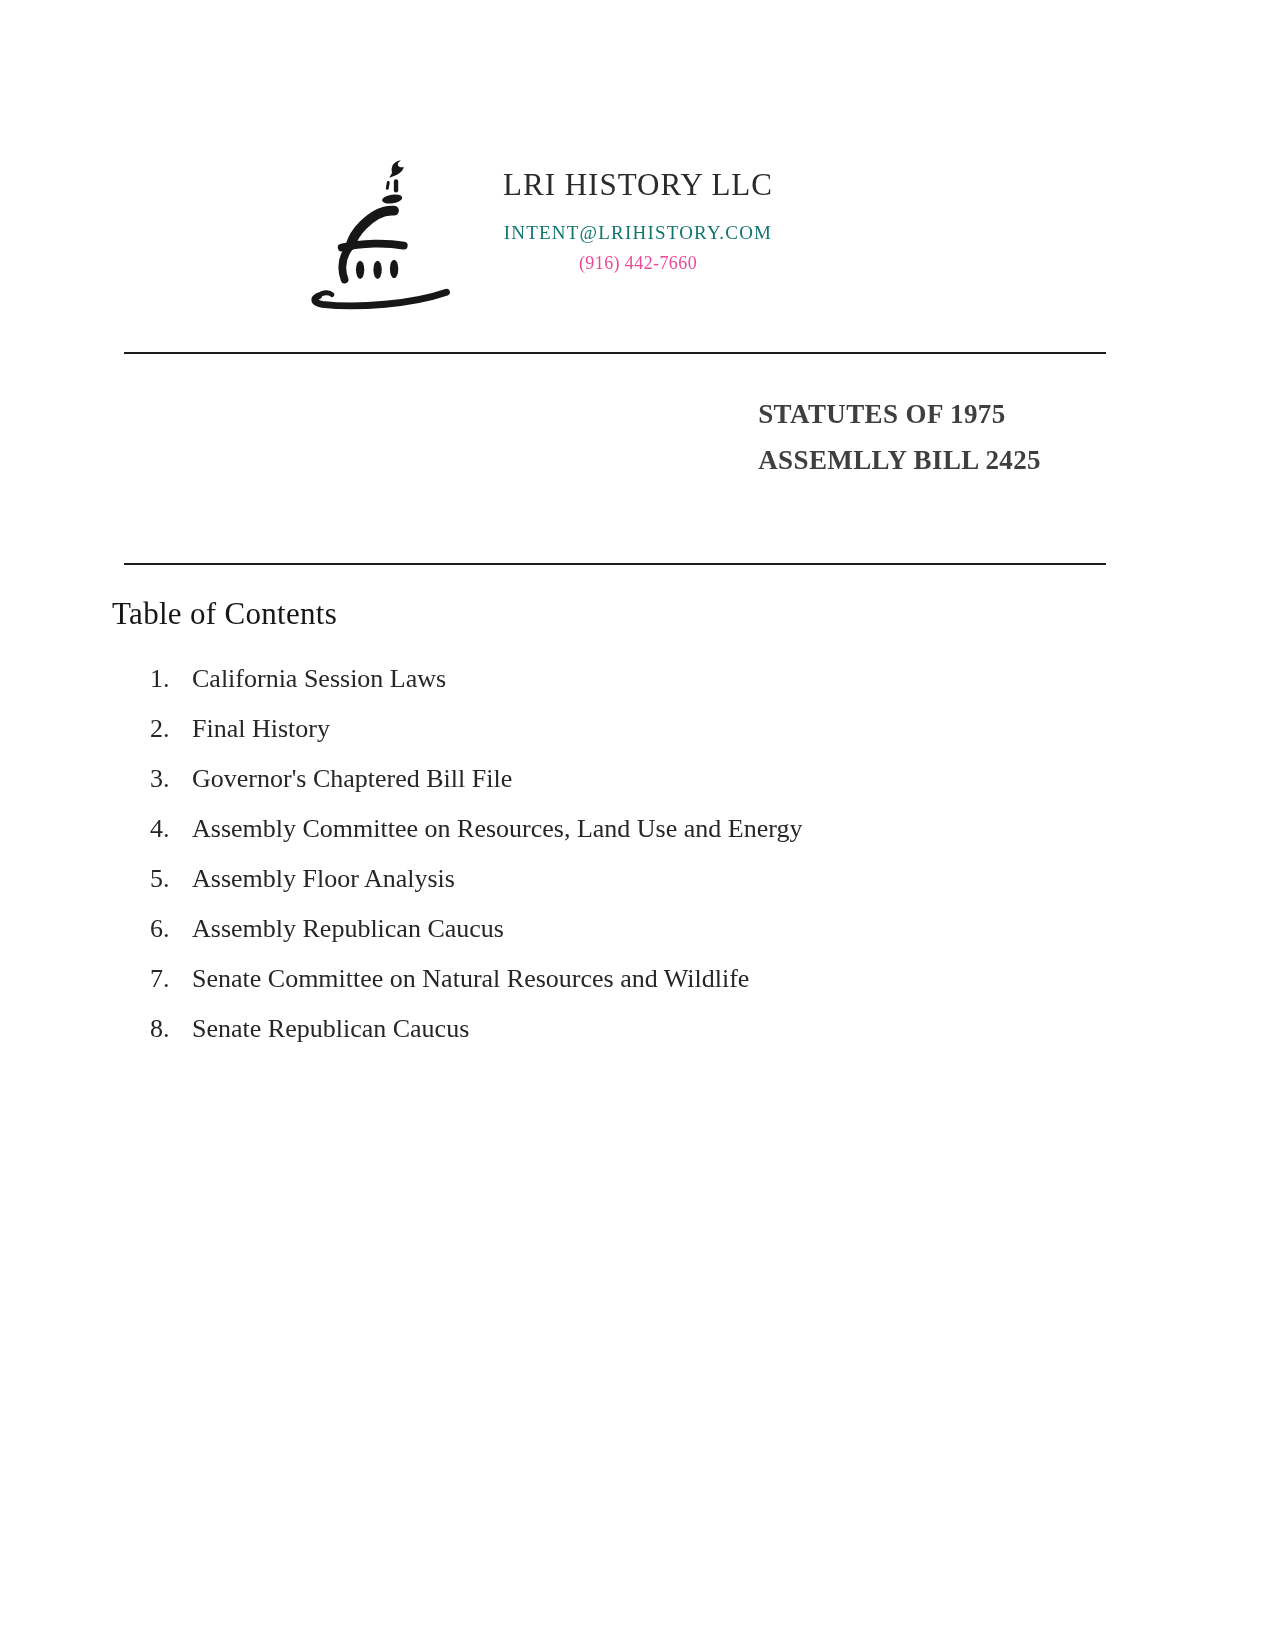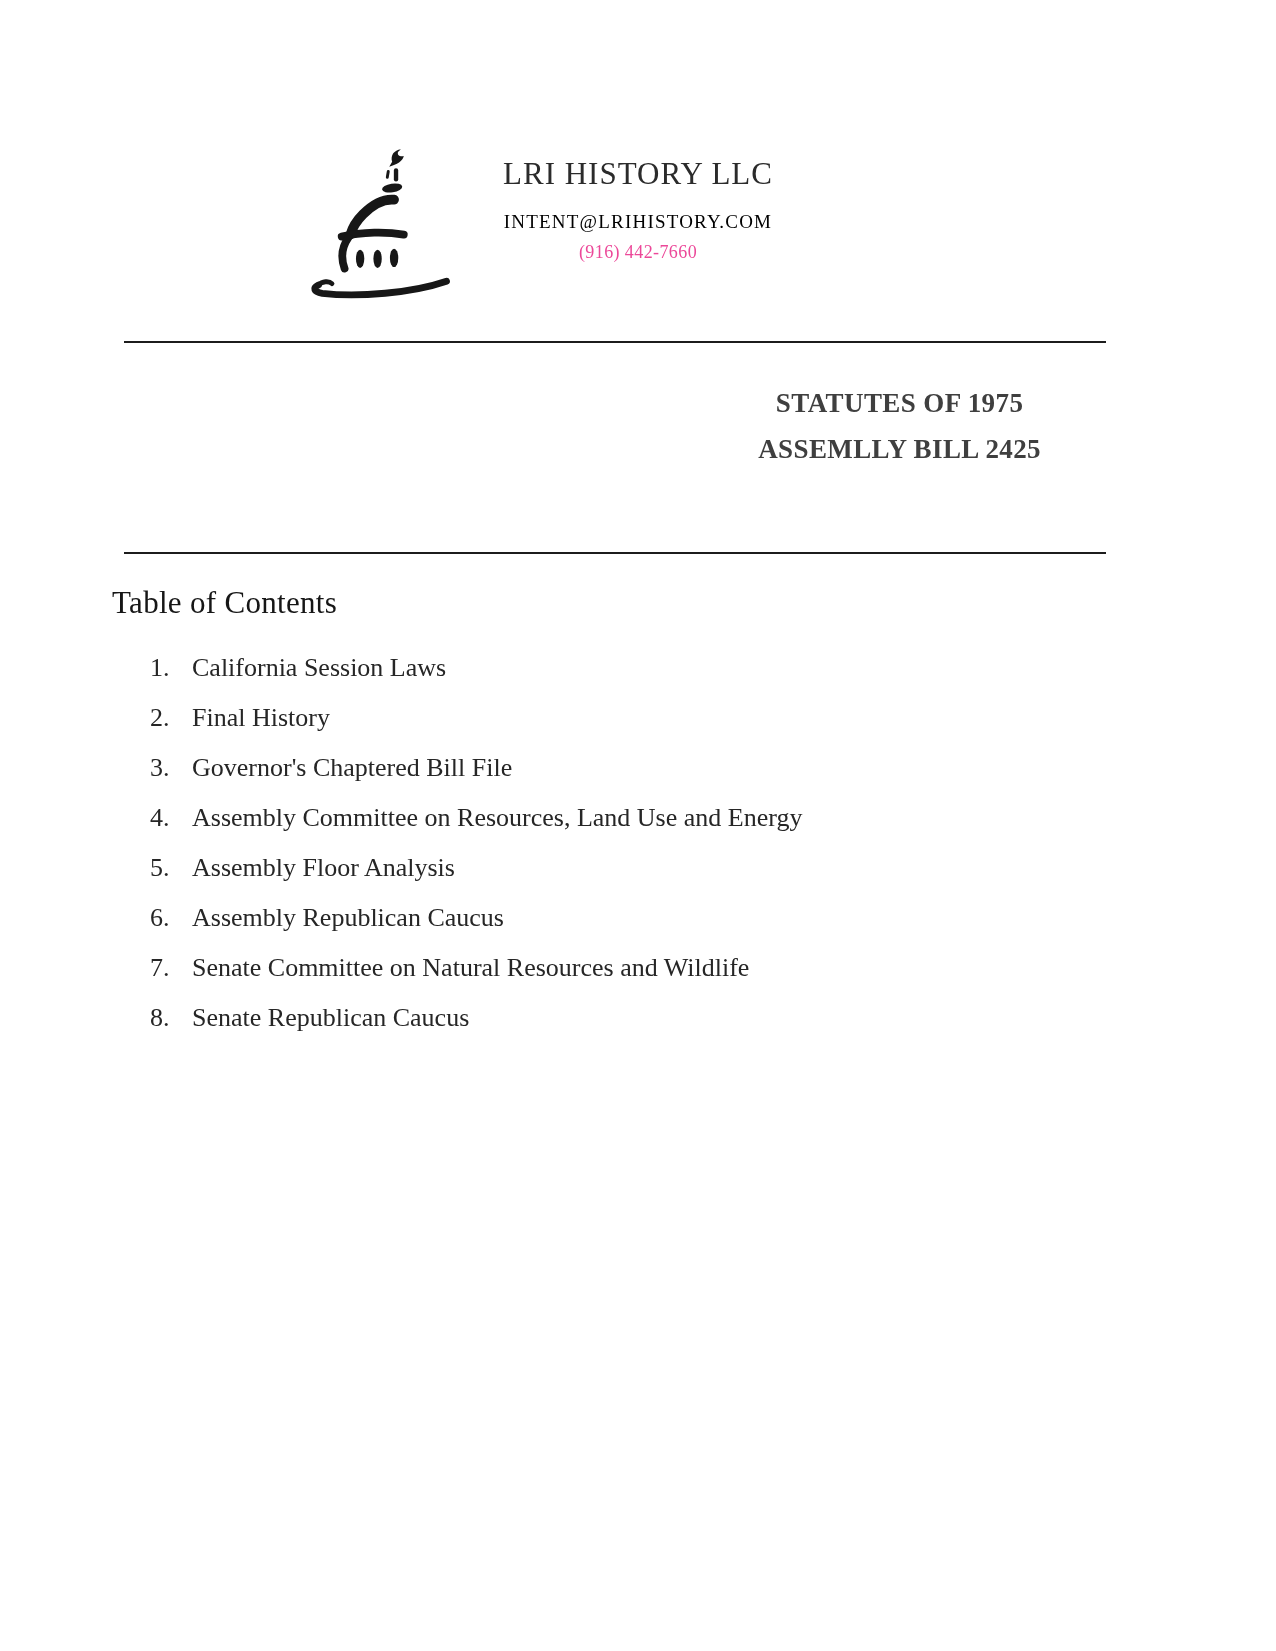--- a/index.html
+++ b/index.html
@@ -3,21 +3,21 @@
 <meta charset="utf-8">
 <style>
   * { margin: 0; padding: 0; box-sizing: border-box; }
   html, body { background: #ffffff; }
   body { font-family: "Liberation Serif", "DejaVu Serif", serif; }
 
   .page {
     position: relative;
     width: 1276px;
     height: 1561px;
-    margin: 1px auto;
+    margin: 12px auto;
     background: #ffffff;
     overflow: hidden;
   }
 
   
   .logo {
     position: absolute;
     left: 298px;
     top: 134px;
     width: 165px;
@@ -36,21 +36,21 @@
     font-size: 31px;
     line-height: 38px;
     letter-spacing: 1px;
     color: #2b2b2b;
     white-space: nowrap;
   }
   .contact-line {
     font-size: 19px;
     line-height: 31px;
     letter-spacing: 1.2px;
-    color: #000000;
+    color: #0f766e;
     white-space: nowrap;
   }
   .contact-block { margin-top: 13px; }
   .phone-line {
     font-size: 18px;
     line-height: 31px;
     letter-spacing: 0.4px;
     color: #ec4899;
   }
 
@@ -63,21 +63,21 @@
     background: #1c1c1c;
   }
   .rule-top { top: 340px; }
   .rule-bottom { top: 551px; }
 
   
   .title-block {
     position: absolute;
     right: 235px;
     top: 379px;
-    text-align: center;
+    text-align: left;
     font-weight: bold;
     font-size: 27px;
     line-height: 46px;
     letter-spacing: 0.4px;
     color: #3f3f3f;
   }
   .title-line { white-space: pre; }
 
   
   .toc-heading {

